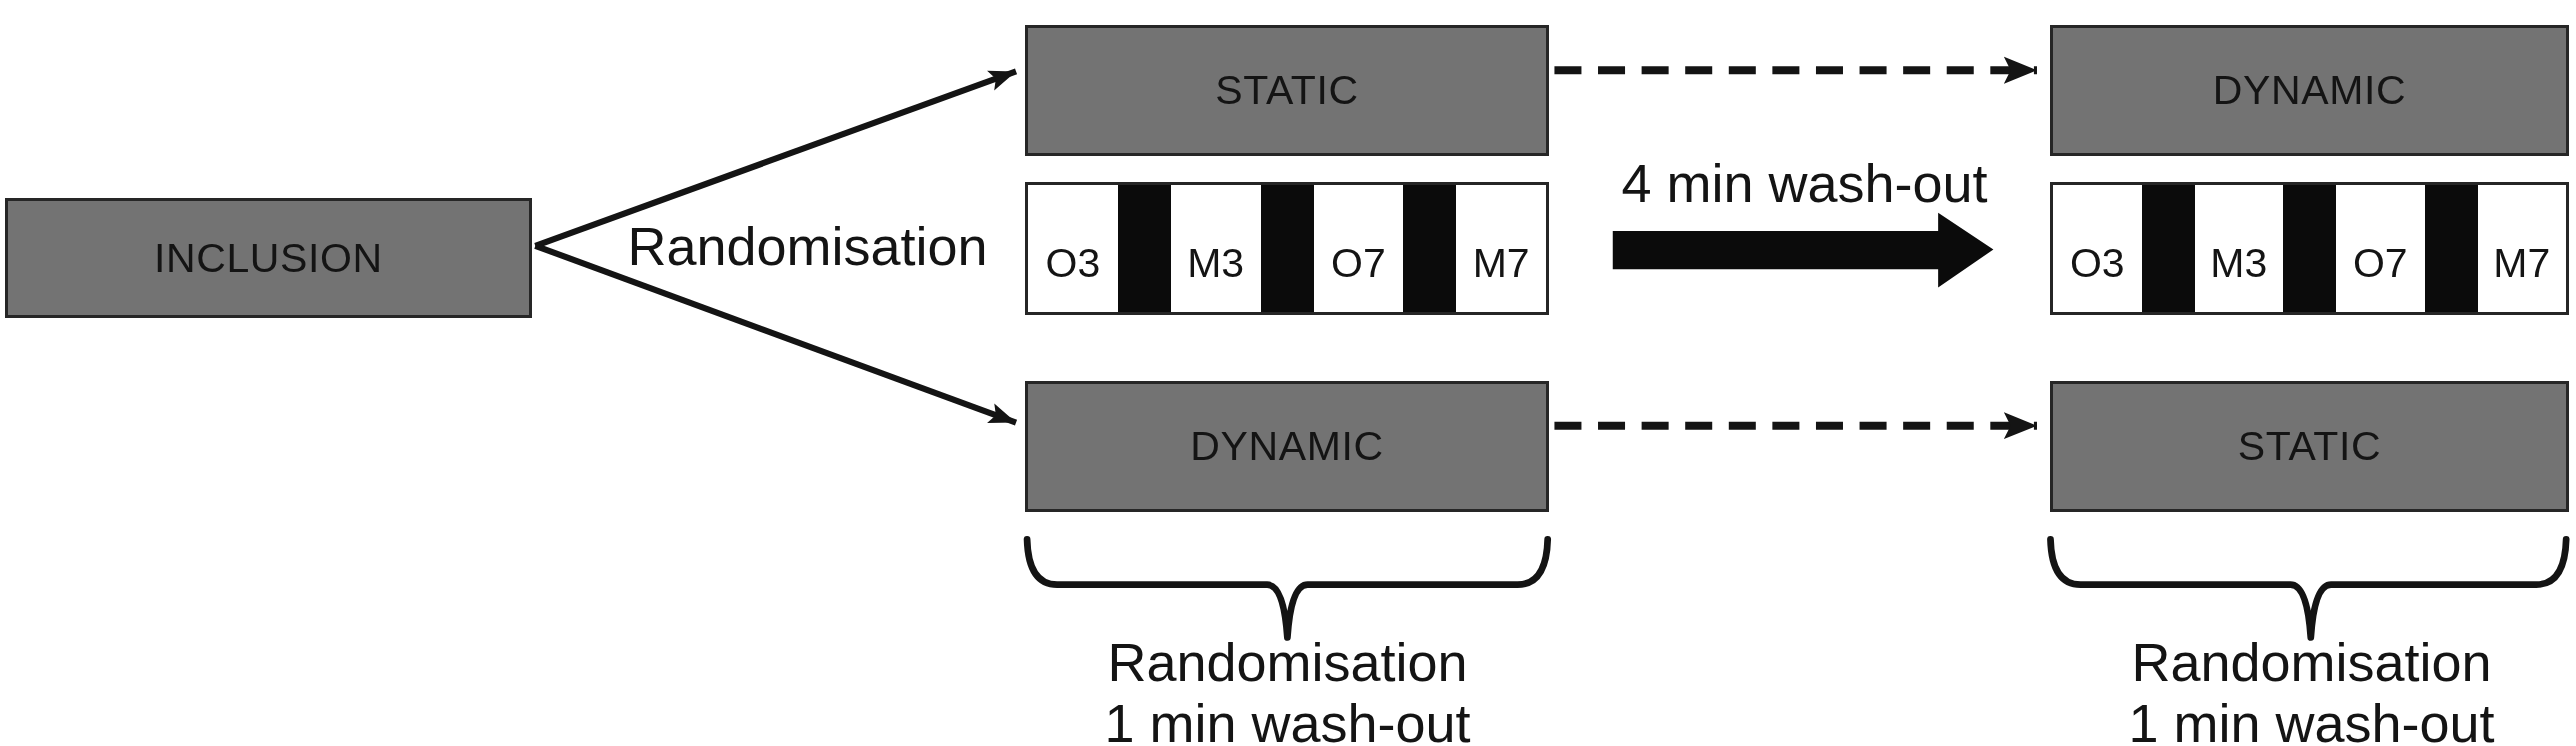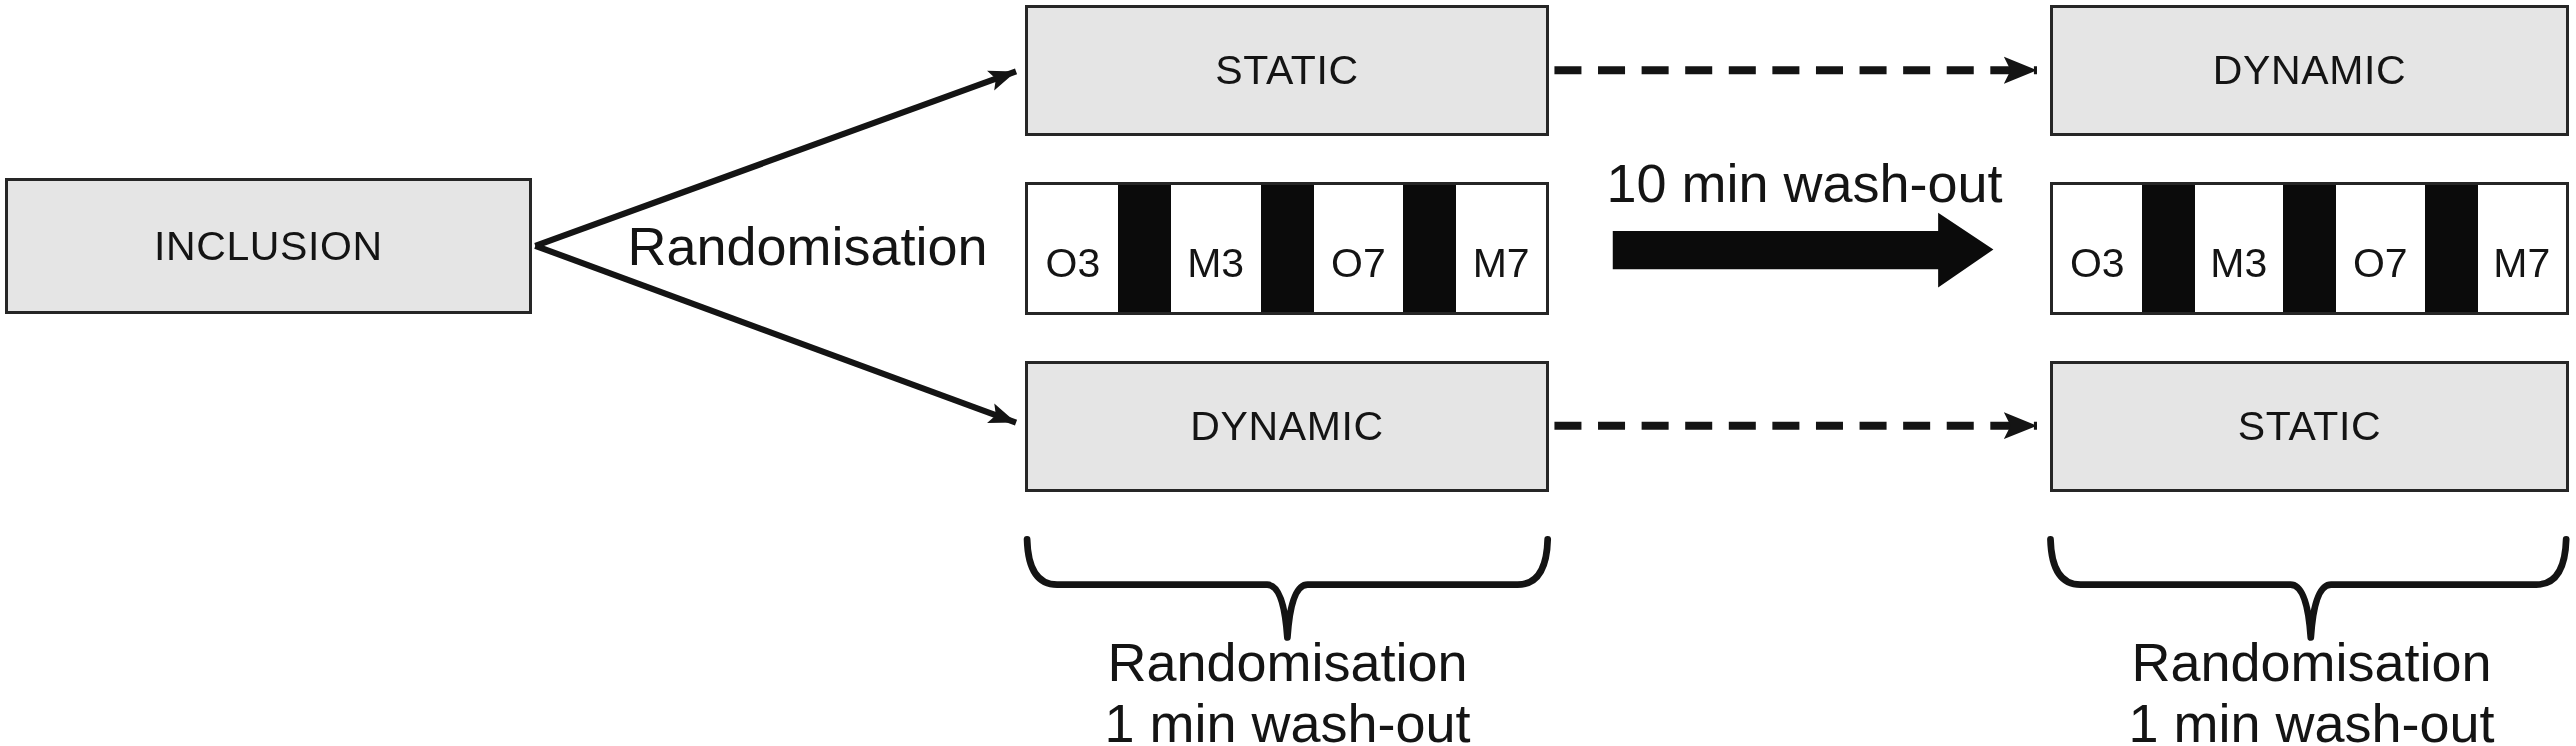--- a/index.html
+++ b/index.html
@@ -1,23 +1,23 @@
 <!DOCTYPE html>
 <html style="font-size:9.8px"><head>
 <meta charset="utf-8">
 <style>
   html,body{margin:0;padding:0;background:#ffffff;}
   .canvas{
     position:relative;width:2576px;height:747px;background:#ffffff;
     font-family:"Liberation Sans",sans-serif;color:#141414;overflow:hidden;
   }
   .box{
-    position:absolute;background:#e5e5e5;border:3.1px solid #262626;
+    position:absolute;background:#737373;border:3.1px solid #262626;
     display:flex;align-items:center;justify-content:center;
-    font-size:41px;letter-spacing:0.6px;box-sizing:border-box;
+    font-size:41px;letter-spacing:0.6px;box-sizing:border-box;margin-top:20px;
   }
   .seqbox{
     position:absolute;background:#ffffff;border:3.1px solid #262626;
     display:flex;box-sizing:border-box;
   }
   .seg{flex:1;display:flex;align-items:center;justify-content:center;font-size:41px;margin-top:29px;}
   .sep{width:53px;background:#0b0b0b;}
   .biglabel{
     position:absolute;display:flex;align-items:center;justify-content:center;
     font-size:54px;text-align:center;white-space:nowrap;
@@ -47,21 +47,21 @@
 
     <line x1="2532" y1="114" x2="3318" y2="114" stroke="#141414" stroke-width="13" stroke-dasharray="44 27" marker-end="url(#arrowBig)"></line>
     <line x1="2532" y1="693" x2="3318" y2="693" stroke="#141414" stroke-width="13" stroke-dasharray="44 27" marker-end="url(#arrowBig)"></line>
 
     <polygon points="2627,376 3157,376 3157,346 3247,406 3157,468 3157,438 2627,438" fill="#0b0b0b"></polygon>
 
     <path d="M 1673 878 Q 1675 952 1722 952 L 2064 952 Q 2091 952 2097 1038 Q 2103 952 2130 952 L 2472 952 Q 2519 952 2521 878" fill="none" stroke="#141414" stroke-width="11" stroke-linecap="round" stroke-linejoin="round"></path>
     <path d="M 3340 878 Q 3342 952 3389 952 L 3731 952 Q 3758 952 3764 1038 Q 3770 952 3797 952 L 4131 952 Q 4178 952 4180 878" fill="none" stroke="#141414" stroke-width="11" stroke-linecap="round" stroke-linejoin="round"></path>
   </svg>
 
-  <div class="box" style="left:4.9px;top:178px;width:527px;height:136px;">
+  <div class="box" style="left:4.9px;top:178px;width:527px;height:120px;">
     <span>INCLUSION</span>
   </div>
 
   <div class="biglabel" style="left:562px;top:216px;width:491px;height:59px;">Randomisation</div>
 
   <div class="box" style="left:1025px;top:4.9px;width:524px;height:131px;">
     <span>STATIC</span>
   </div>
 
   <div class="seqbox" style="left:1025px;top:182px;width:524px;height:133px;">
@@ -71,21 +71,21 @@
     <div class="sep"></div>
     <div class="seg">O7</div>
     <div class="sep"></div>
     <div class="seg">M7</div>
   </div>
 
   <div class="box" style="left:1025px;top:361px;width:524px;height:131px;">
     <span>DYNAMIC</span>
   </div>
 
-  <div class="biglabel" style="left:1559px;top:152px;width:491px;height:61px;">10 min wash-out</div>
+  <div class="biglabel" style="left:1559px;top:152px;width:491px;height:61px;">4 min wash-out</div>
 
   <div class="box" style="left:2050px;top:4.9px;width:519px;height:131px;">
     <span>DYNAMIC</span>
   </div>
 
   <div class="seqbox" style="left:2050px;top:182px;width:519px;height:133px;">
     <div class="seg">O3</div>
     <div class="sep"></div>
     <div class="seg">M3</div>
     <div class="sep"></div>

